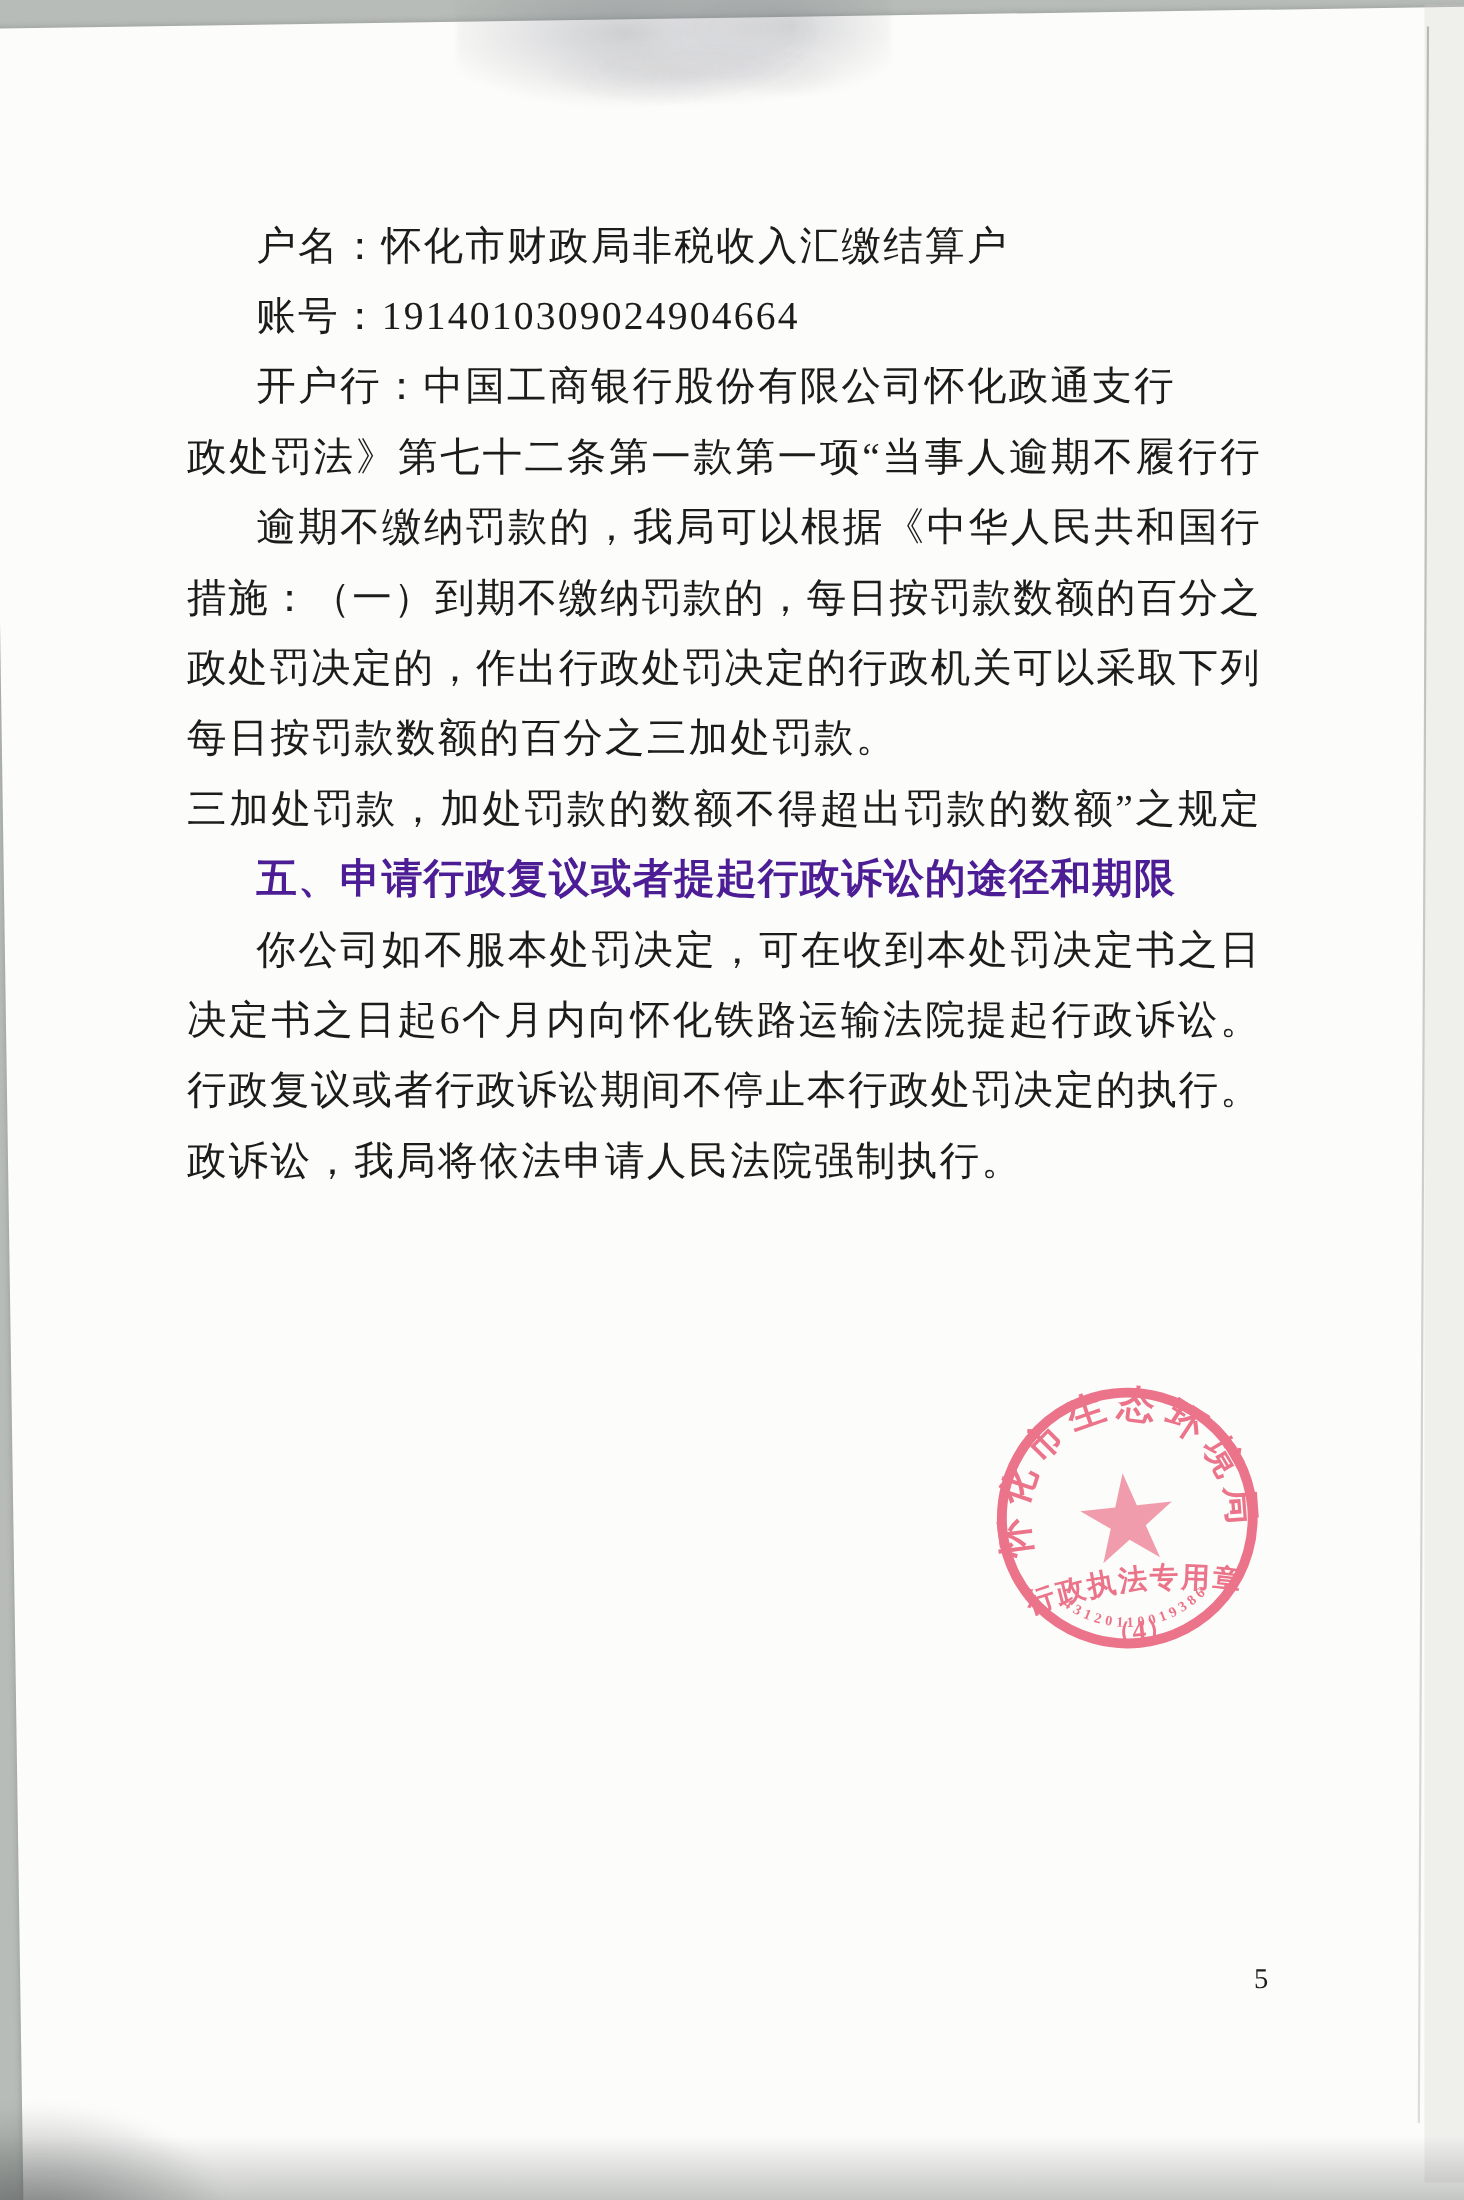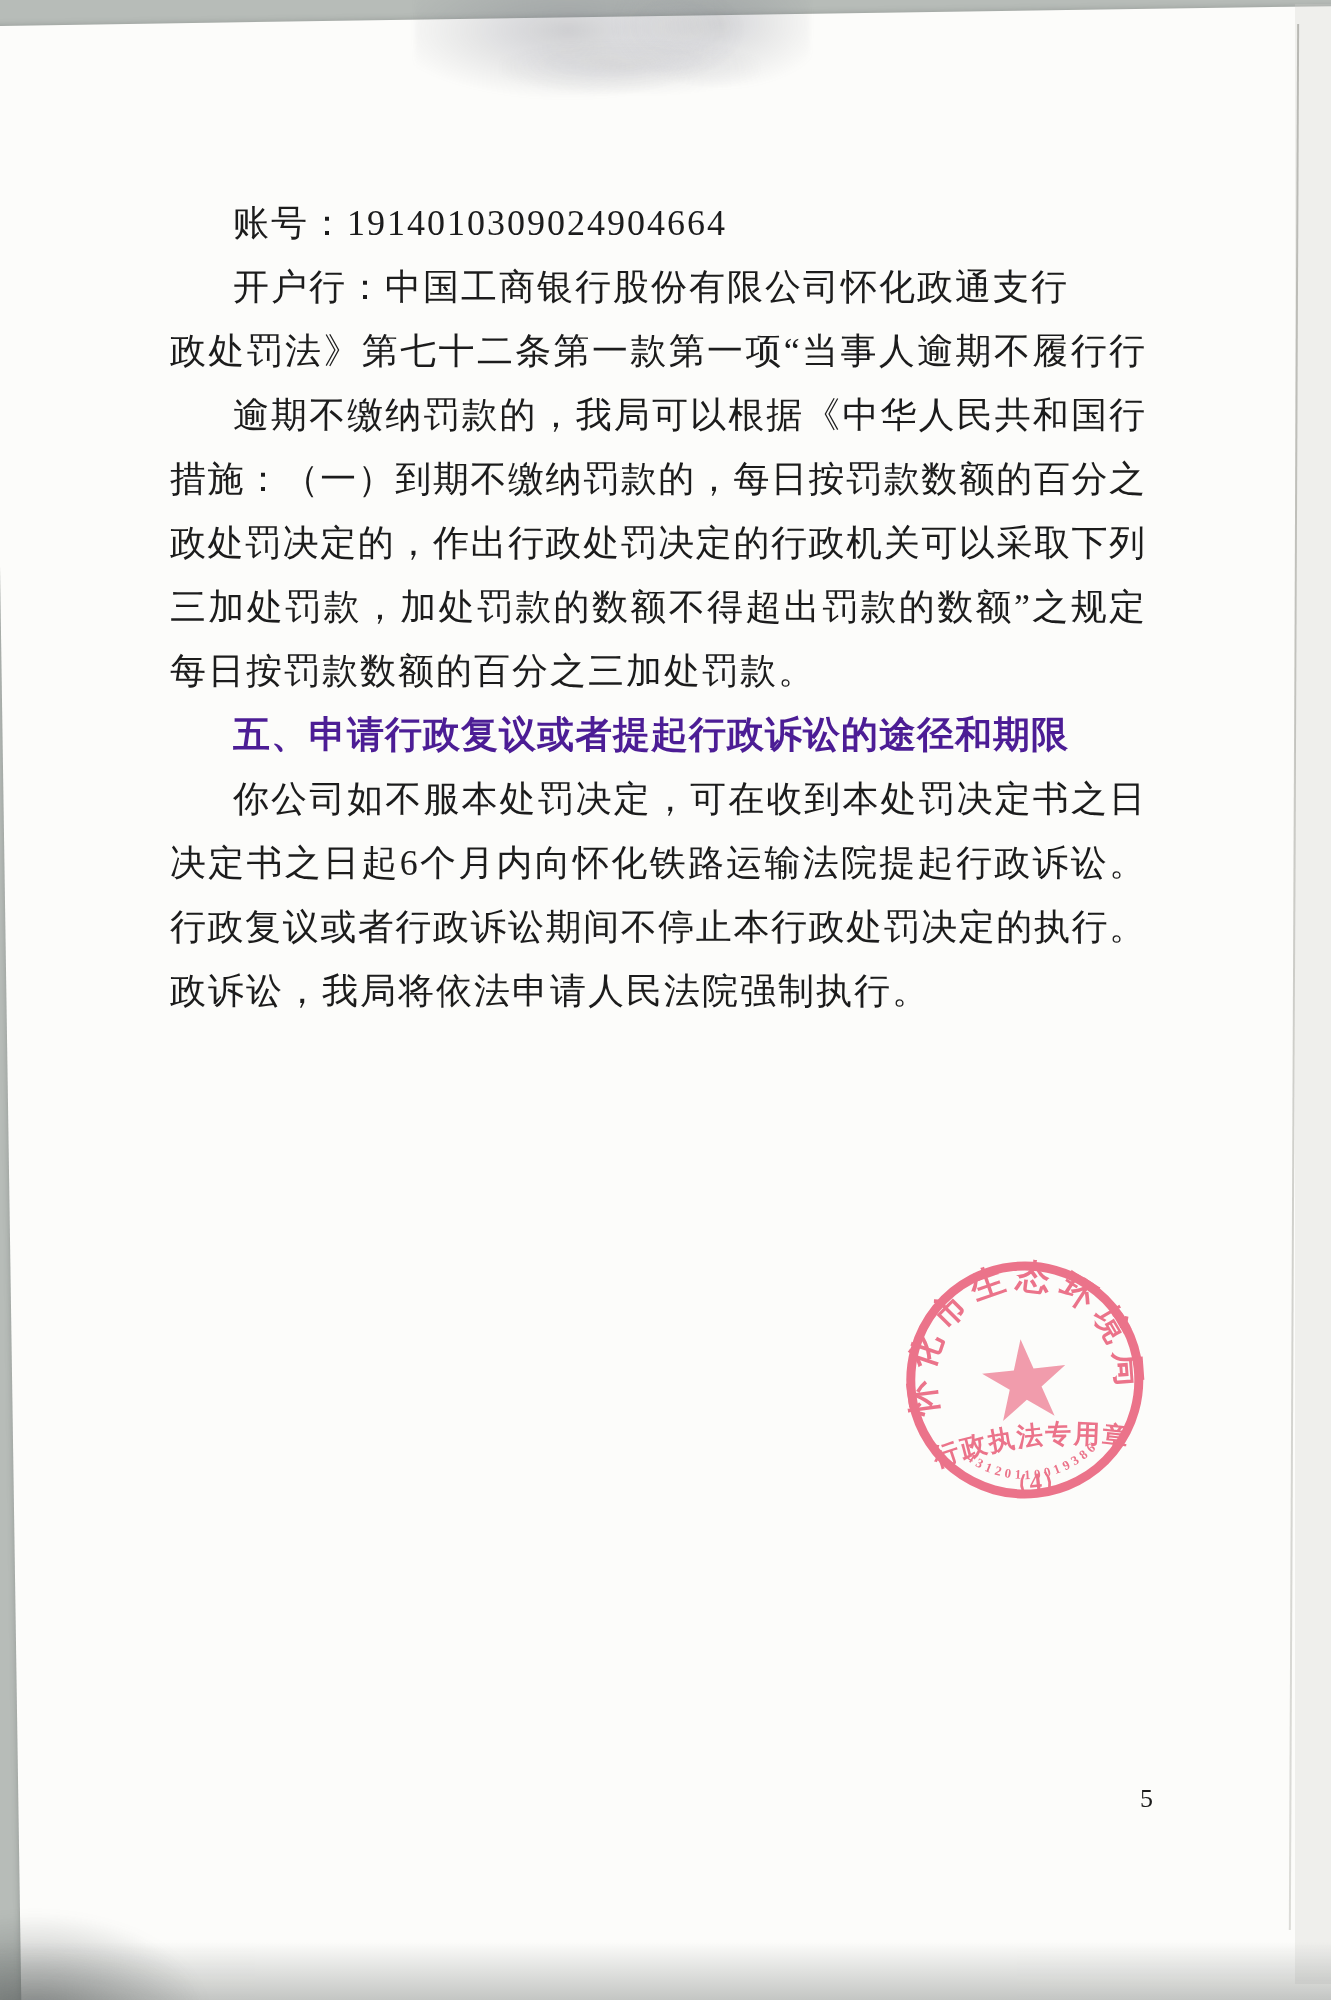--- a/index.html
+++ b/index.html
@@ -76,28 +76,29 @@
 
 <div class="content">
 
   <div class="smudge smudge1"></div>
   <div class="smudge smudge2"></div>
   <div class="smudge smudge3"></div>
   <div class="edge-strip"></div>
   <div class="edge-line"></div>
 
   <div class="textcol">
+    <div class="line ind">户名：怀化市财政局非税收入汇缴结算户</div>
     <div class="line ind">账号：1914010309024904664</div>
     <div class="line ind">开户行：中国工商银行股份有限公司怀化政通支行</div>
     <div class="line just">政处罚法》第七十二条第一款第一项“当事人逾期不履行行</div>
     <div class="line ind just">逾期不缴纳罚款的，我局可以根据《中华人民共和国行</div>
     <div class="line just">措施：（一）到期不缴纳罚款的，每日按罚款数额的百分之</div>
     <div class="line just">政处罚决定的，作出行政处罚决定的行政机关可以采取下列</div>
+    <div class="line">每日按罚款数额的百分之三加处罚款。</div>
     <div class="line just">三加处罚款，加处罚款的数额不得超出罚款的数额”之规定</div>
-    <div class="line">每日按罚款数额的百分之三加处罚款。</div>
     <div class="line ind heading">五、申请行政复议或者提起行政诉讼的途径和期限</div>
     <div class="line ind just">你公司如不服本处罚决定，可在收到本处罚决定书之日</div>
     <div class="line just">决定书之日起6个月内向怀化铁路运输法院提起行政诉讼。</div>
     <div class="line just">行政复议或者行政诉讼期间不停止本行政处罚决定的执行。</div>
     <div class="line">政诉讼，我局将依法申请人民法院强制执行。</div>
   </div>
 
   <div class="signature">
     
     

